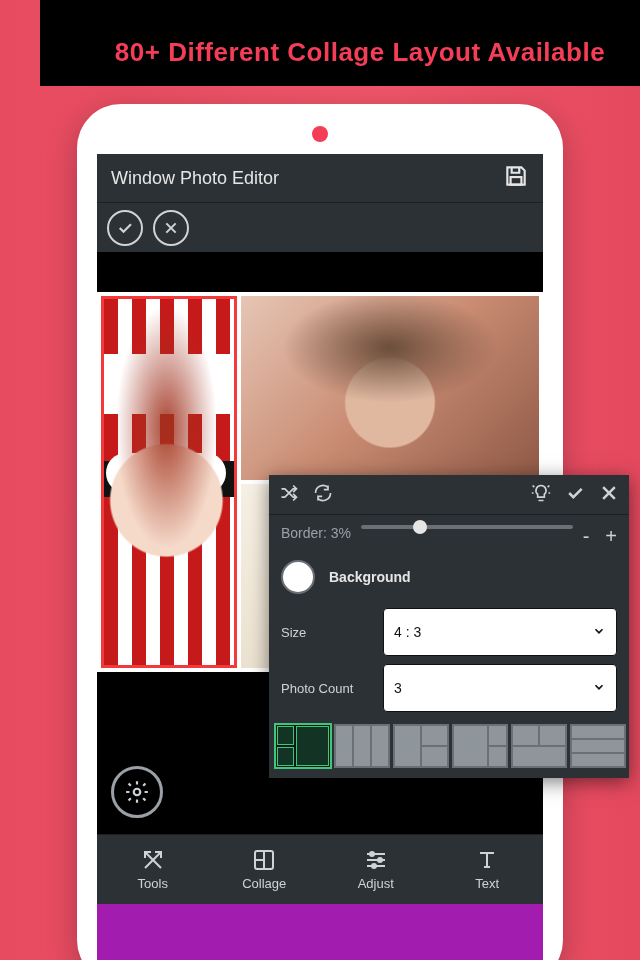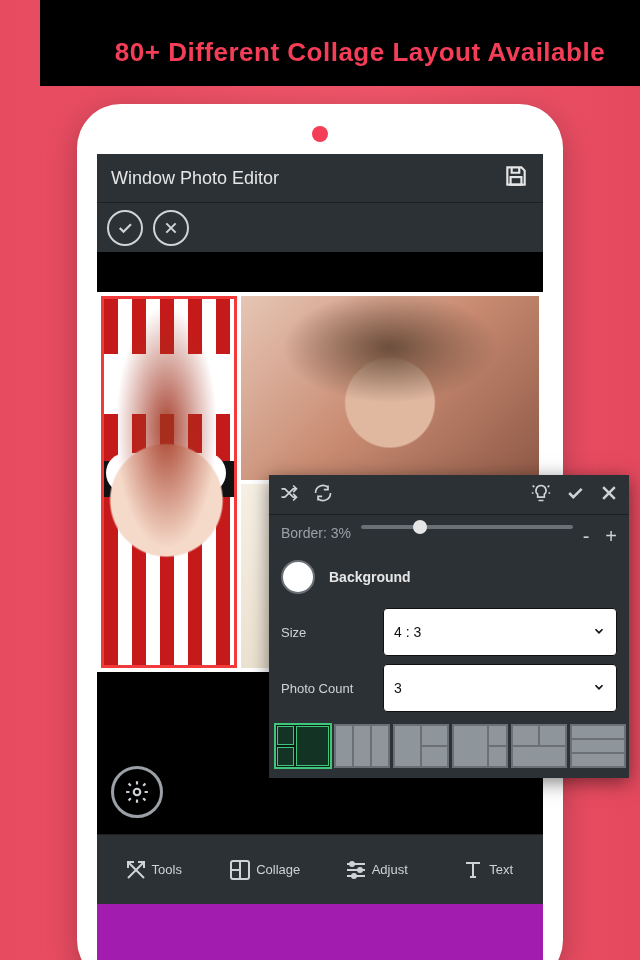--- a/index.html
+++ b/index.html
@@ -157,21 +157,21 @@
     background:rgba(0,0,0,0.3);
   }
   .bottom-nav{
     height:70px;
     background:#2c3136;
     display:flex;
     border-top:1px solid #1d2023;
   }
   .nav-item{
     flex:1;
-    display:flex;flex-direction:row;align-items:center;justify-content:center;
+    display:flex;flex-direction:column;align-items:center;justify-content:center;
     gap:4px;
     color:#cfd3d6;
     font-size:13px;
   }
   .nav-item svg{width:24px;height:24px;}
   
   .panel{
     position:absolute;
     left:269px; top:475px;
     width:360px;

